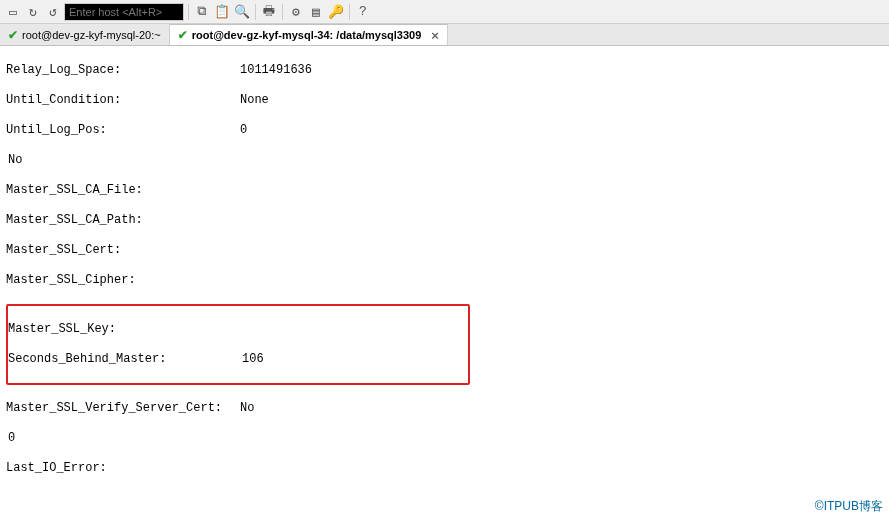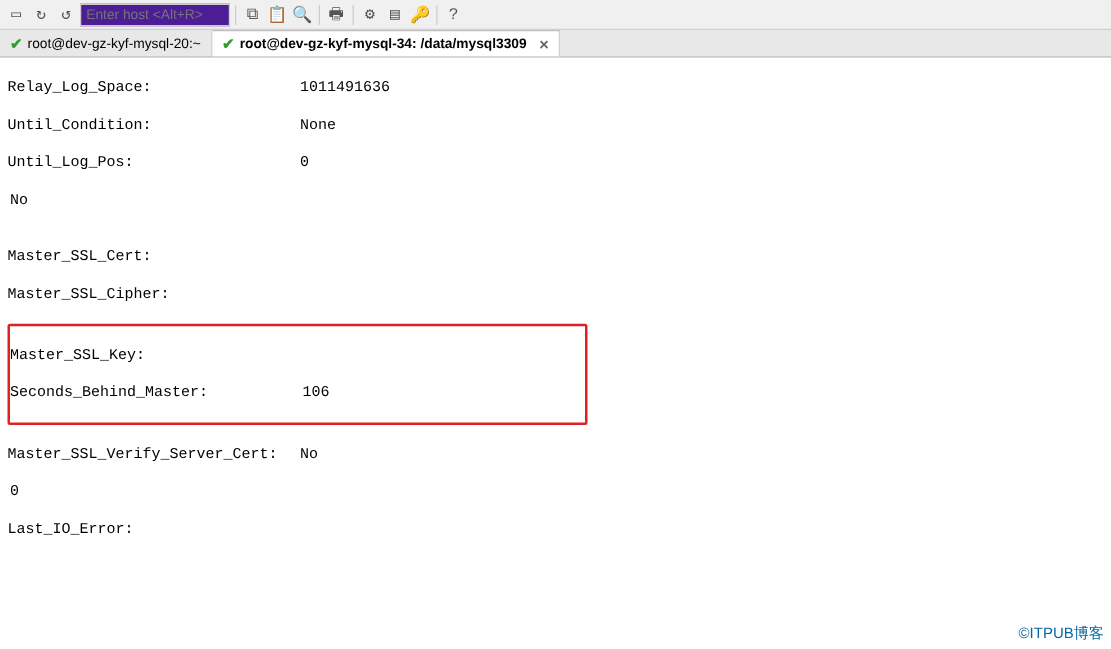--- a/index.html
+++ b/index.html
@@ -34,21 +34,21 @@
     .tb-sep {
       width: 1px;
       height: 16px;
       background: #ccc;
       margin: 0 2px;
     }
     .host-input {
       width: 120px;
       height: 18px;
       border: 1px solid #ccc;
-      background: #4c1d95;
+      background: #000000;
       font-size: 11px;
       padding: 0 4px;
       color: #888;
       font-family: sans-serif;
     }
     .tabs {
       height: 22px;
       background: #e8e8e8;
       border-bottom: 1px solid #c0c0c0;
       display: flex;
@@ -145,21 +145,22 @@
     <span>root@dev-gz-kyf-mysql-34: /data/mysql3309</span>
     <span class="close">×</span>
   </div>
 </div>
 
 <div class="terminal">
 <div class="row"><span class="key">Relay_Log_Space:</span><span class="val">1011491636</span></div>
 <div class="row"><span class="key">Until_Condition:</span><span class="val">None</span></div>
 <div class="row"><span class="key">Until_Log_Pos:</span><span class="val">0</span></div>
 <div class="row"><span class="val">No</span></div>
-<div class="row"><span class="val"></span></div>
+<div class="row"><span class="key">Master_SSL_CA_File:</span><span class="val"></span></div>
+<div class="row"><span class="key">Master_SSL_CA_Path:</span><span class="val"></span></div>
 <div class="row"><span class="key">Master_SSL_Cert:</span><span class="val"></span></div>
 <div class="row"><span class="key">Master_SSL_Cipher:</span><span class="val"></span></div>
 <div class="hl-box">
 <div class="row"><span class="key">Master_SSL_Key:</span><span class="val"></span></div>
 <div class="row"><span class="key">Seconds_Behind_Master:</span><span class="val">106</span></div>
 </div>
 <div class="row"><span class="key">Master_SSL_Verify_Server_Cert:</span><span class="val">No</span></div>
 <div class="row"><span class="val">0</span></div>
 <div class="row"><span class="key">Last_IO_Error:</span><span class="val"></span></div>
 

